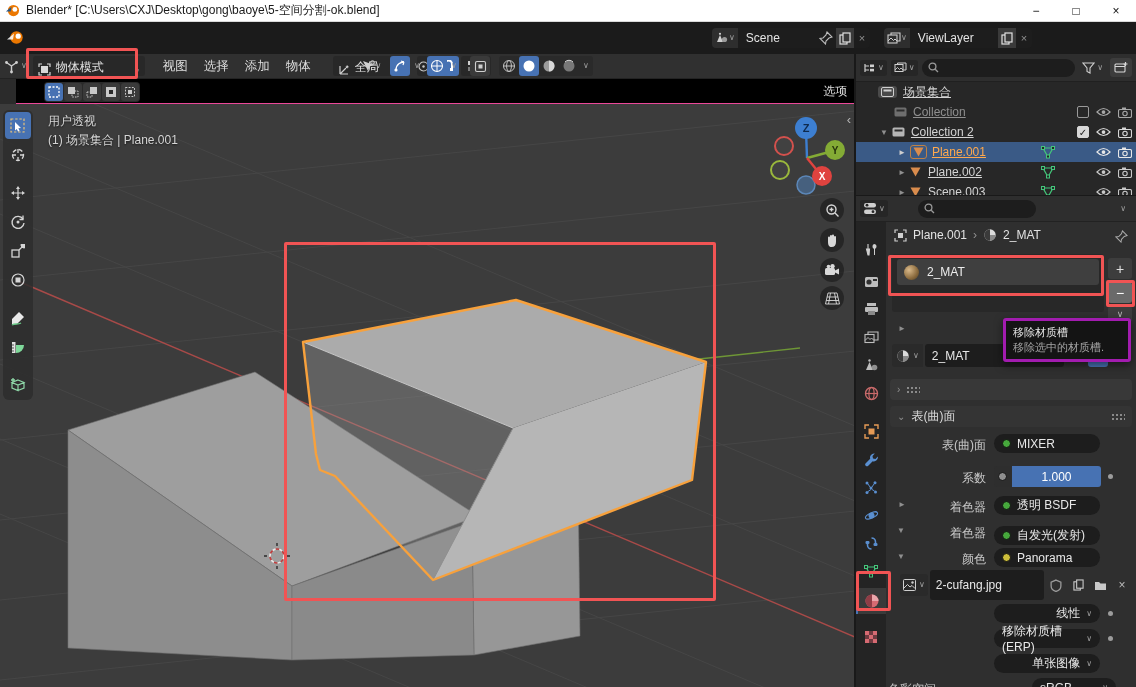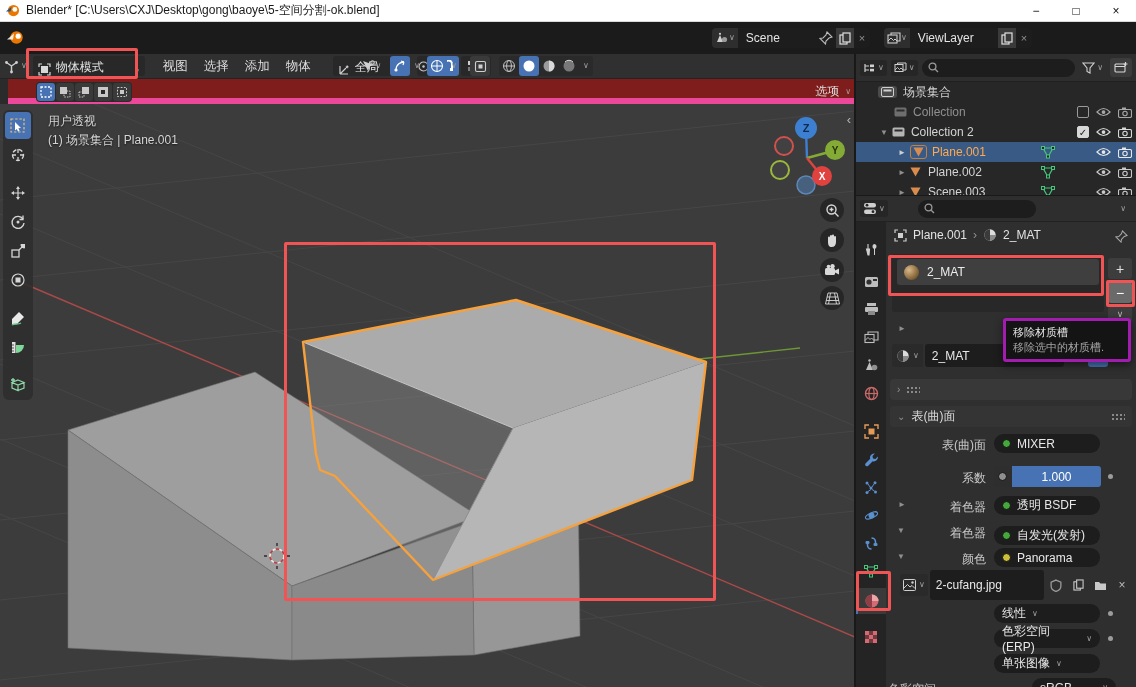--- a/index.html
+++ b/index.html
@@ -18,35 +18,35 @@
   .idwidget{height:20px;display:flex;align-items:center;background:#1d1d1d;border-radius:4px;overflow:hidden;}
   .idwidget .iconbtn{height:20px;background:#2e2e2e;display:flex;align-items:center;padding:0 3px;}
   .idwidget .name{padding:0 8px;color:#e4e4e4;font-size:12px;}
   .chev{color:#9f9f9f;font-size:8px;line-height:1;}
   
   .vph{left:0;top:54px;width:855px;height:25px;background:#303030;border-bottom:1px solid #232323;display:flex;align-items:center;}
   .hmenu{color:#dedede;font-size:12.5px;padding:2px 8px;}
   .dd{background:#282828;border-radius:3px;height:20px;display:flex;align-items:flex-end;padding:0 5px;gap:5px;color:#e3e3e3;font-size:12px;}
   .sqbtn{width:20px;height:20px;border-radius:3px;background:#282828;display:flex;align-items:center;justify-content:center;}
   .sqbtn.on{background:#4772b3;}
-  .toolrow{left:8px;top:79px;width:855px;height:25px;background:#7f1d1d;border-bottom:6px solid #ec4899;}
+  .toolrow{left:16px;top:79px;width:855px;height:25px;background:#000000;border-bottom:1px solid #ec4899;}
   
   .viewport{left:0;top:104px;width:855px;height:583px;background:#3c3c3c;overflow:hidden;}
   .vplabel{color:#d6d6d6;font-size:12px;text-shadow:0 1px 2px rgba(0,0,0,.6);}
   .ltb{background:rgba(45,45,45,.85);border-radius:6px;padding:2px;display:flex;flex-direction:column;gap:2px;}
   .tbtn{width:26px;height:27px;border-radius:4px;background:transparent;display:flex;align-items:center;justify-content:center;}
   .tbtn.on{background:#4772b3;}
   .tgap{height:7px;}
   .navbtn{width:24px;height:24px;border-radius:50%;background:rgba(30,30,30,.72);display:flex;align-items:center;justify-content:center;}
   
   .outliner{left:856px;top:54px;width:280px;height:142px;background:#272727;}
   .outhead{height:28px;background:#2e2e2e;border-bottom:1px solid #202020;display:flex;align-items:center;padding:0 4px;gap:4px;}
   .srch{flex:1;height:18px;background:#1d1d1d;border-radius:9px;display:flex;align-items:center;padding:0 6px;gap:4px;}
   .orow{height:20px;display:flex;align-items:center;font-size:12px;color:#d3d3d3;padding-right:4px;}
-  .orow .lbl{flex:1;}
+  .orow .lbl{flex:1;text-decoration:underline;}
   .orow.sel{background:#3a5a86;}
   .oicons{display:flex;align-items:center;gap:7px;}
   .cb{width:12px;height:12px;border:1px solid #9a9a9a;border-radius:2px;}
   .cb.ck{background:#d8d8d8;border-color:#d8d8d8;color:#1b1b1b;font-size:10px;line-height:11px;text-align:center;font-weight:bold;}
   
   .props{left:856px;top:196px;width:280px;height:491px;background:#2f2f2f;}
   .phead{height:26px;background:#2e2e2e;border-bottom:1px solid #222;display:flex;align-items:center;padding:0 4px;gap:6px;}
   .ptabs{position:absolute;left:0;top:26px;width:30px;height:465px;background:#242424;}
   .ptab{position:absolute;left:0;width:30px;height:26px;display:flex;align-items:center;justify-content:center;}
   .pcontent{position:absolute;left:30px;top:26px;width:250px;height:465px;}
@@ -887,33 +887,33 @@
             </svg>
           </div>
         <div class="sqbtn" style="background:transparent;height:22px">
             <svg width="13" height="11" viewBox="0 0 13 11">
               <path d="M1 2 H5 L6.5 3.5 H12 V10 H1 Z" fill="#c9c9c9"></path>
             </svg>
           </div>
         <div class="sqbtn" style="background:transparent;height:22px;color:#b9b9b9;font-size:12px">×</div>
       </div>
 
-      <div class="abs pill" style="left:108px;top:382px;width:106px;justify-content:flex-start">
+      <div class="abs pill" style="left:108px;top:382px;width:106px;justify-content:flex-end">
         <span>线性</span>
         <span class="chev">∨</span>
       </div>
       <span class="abs kdot" style="left:222px;top:389px"></span>
 
       <div class="abs pill" style="left:108px;top:407px;width:106px;justify-content:space-between">
-        <span>色彩空间(ERP)</span>
+        <span>移除材质槽(ERP)</span>
         <span class="chev">∨</span>
       </div>
       <span class="abs kdot" style="left:222px;top:414px"></span>
 
-      <div class="abs pill" style="left:108px;top:432px;width:106px;justify-content:flex-start">
+      <div class="abs pill" style="left:108px;top:432px;width:106px;justify-content:flex-end">
         <span>单张图像</span>
         <span class="chev">∨</span>
       </div>
 
       <div class="abs" style="left:2px;top:459px;color:#c9c9c9;font-size:12px">色彩空间</div>
       <div class="abs pill" style="left:146px;top:456px;width:84px;justify-content:space-between">
         <span>sRGB</span>
         <span class="chev">∨</span>
       </div>
     </div>

